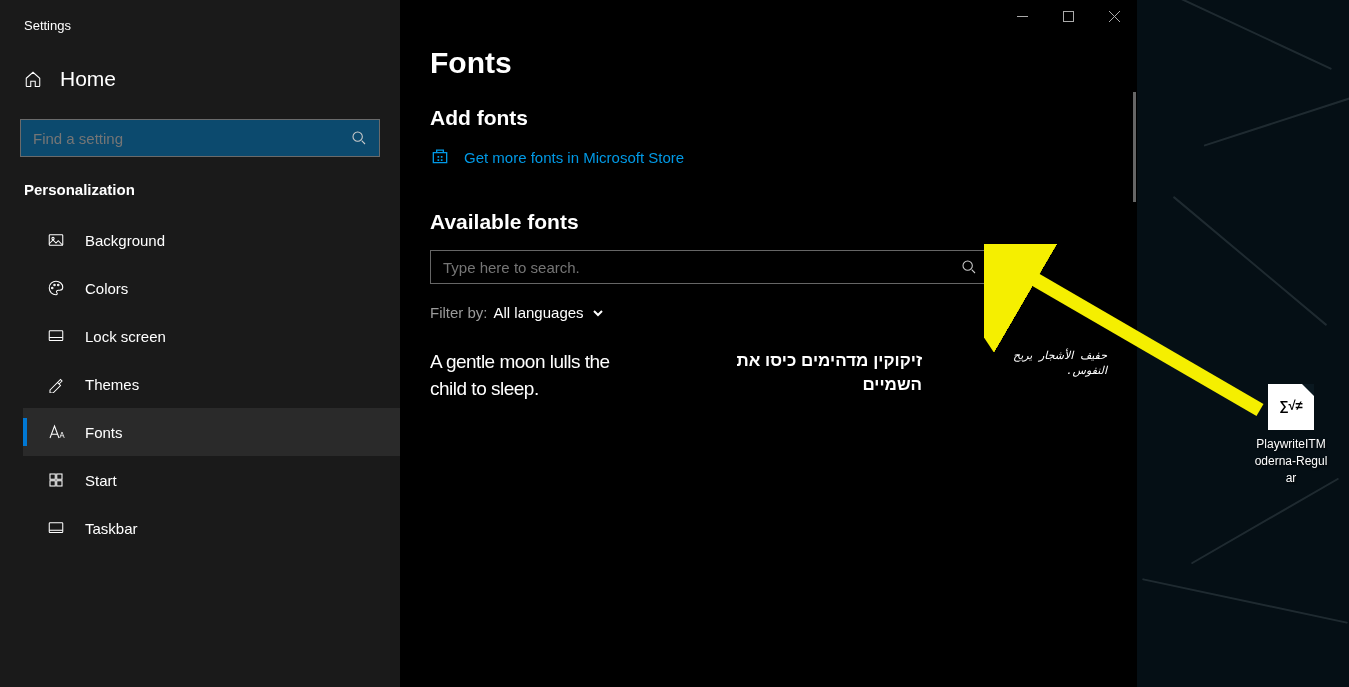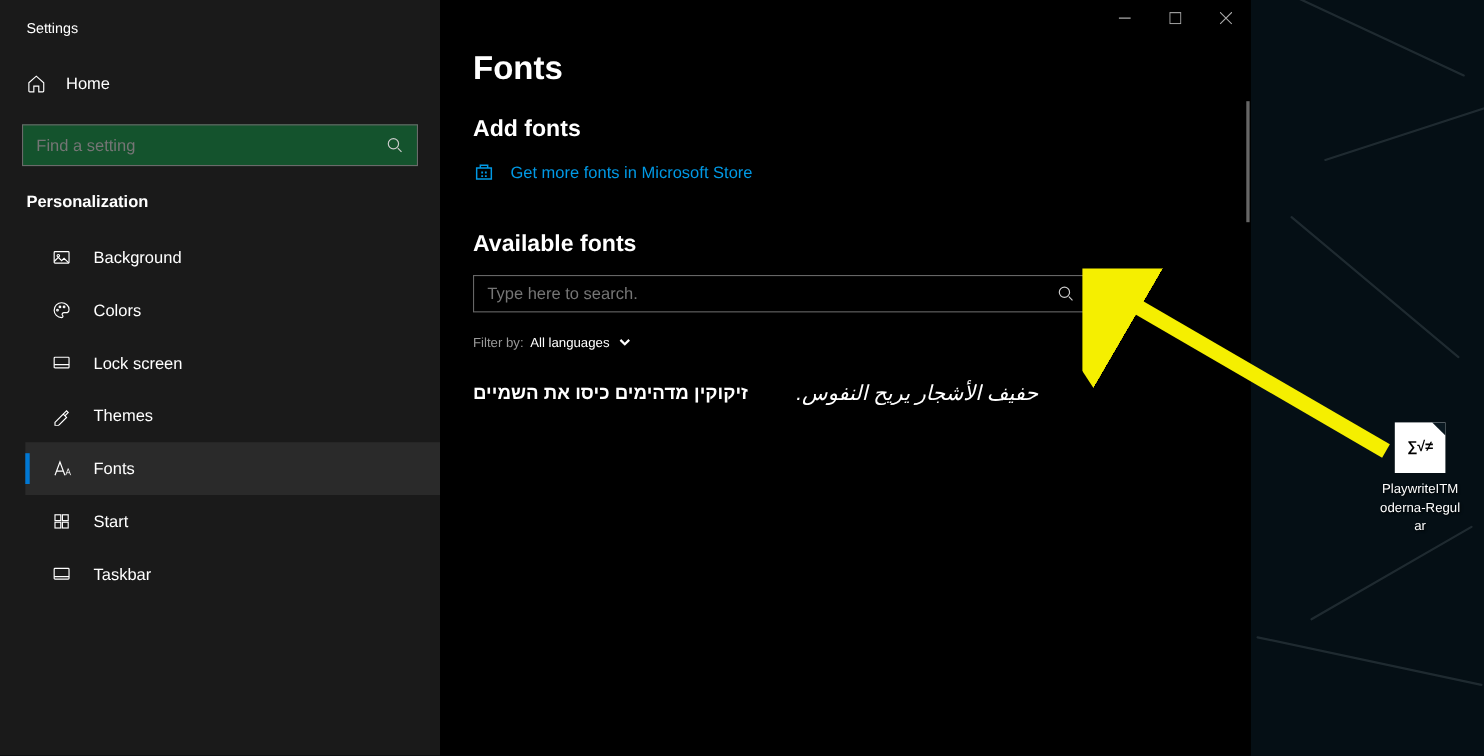--- a/index.html
+++ b/index.html
@@ -7,22 +7,22 @@
 
 .desktop-bg { position:absolute; inset:0; background:#050f15; }
 .veins { position:absolute; inset:0; }
 .vein { position:absolute; background:rgba(180,200,210,0.15); border-radius:2px; }
 
 .settings-window { position:absolute; left:0; top:0; width:1137px; height:687px; background:#000; display:flex; }
 .sidebar { width:400px; background:#1a1a1a; display:flex; flex-direction:column; padding-top:18px; }
 .app-title { color:#fff; font-size:13px; font-weight:400; padding:0 24px 20px; }
 .home-row { display:flex; align-items:center; gap:18px; padding:14px 24px; color:#fff; cursor:pointer; }
 .home-row svg { width:18px; height:18px; fill:none; stroke:#fff; stroke-width:1.4; }
-.home-label { font-size:15px; }
-.search-box { margin:14px 20px 24px; height:28px; border:1px solid #6a6a6a; background:#14532d; display:flex; align-items:center; padding:18px 12px; }
+.home-label { font-size:21px; }
+.search-box { margin:14px 20px 24px; height:28px; border:1px solid #6a6a6a; background:#0c4a6e; display:flex; align-items:center; padding:18px 12px; }
 .search-box input { flex:1; background:transparent; border:none; outline:none; color:#ccc; font-size:15px; }
 .search-box svg { width:16px; height:16px; fill:none; stroke:#ccc; stroke-width:1.6; }
 .section-header { color:#fff; font-size:15px; font-weight:600; padding:0 24px 18px; }
 .nav-list { display:flex; flex-direction:column;margin-left:23px; }
 .nav-item { display:flex; align-items:center; gap:20px; padding:15px 24px; color:#fff; cursor:pointer; position:relative; font-size:15px; }
 .nav-item svg { width:18px; height:18px; fill:none; stroke:#fff; stroke-width:1.4; flex-shrink:0; }
 .nav-item.active::before { content:""; position:absolute; left:0; top:10px; bottom:10px; width:4px; background:#0078d4; }
 .nav-item.active { background:#2a2a2a; }
 
 .main-panel { flex:1; background:#000; position:relative; display:flex; flex-direction:column; }
@@ -35,29 +35,29 @@
 .drop-zone { border:1px dashed #666; padding:26px 20px 30px; display:flex; gap:18px; width:595px; margin-bottom:22px; }
 .drop-zone svg { width:36px; height:36px; stroke:#fff; fill:none; stroke-width:2; flex-shrink:0; margin-top:2px; }
 .dz-title { color:#fff; font-size:15px; margin-bottom:4px; }
 .dz-desc { color:#9a9a9a; font-size:15px; line-height:1.5; }
 .store-row { display:flex; align-items:flex-end; gap:14px; margin-bottom:44px; }
 .store-row svg { width:20px; height:20px; stroke:#0099e5; fill:none; stroke-width:1.6; }
 .store-link { color:#0099e5; font-size:15px; cursor:pointer; }
 .font-search { width:560px; height:34px; border:1px solid #666; background:#000; display:flex; align-items:center; padding:0 12px; margin-bottom:20px; }
 .font-search input { flex:1; background:transparent; border:none; outline:none; color:#aaa; font-size:15px; }
 .font-search svg { width:16px; height:16px; stroke:#ccc; fill:none; stroke-width:1.6; }
-.filter-row { display:flex; align-items:flex-start; gap:6px; margin-bottom:28px; font-size:12px;margin-top:20px; }
+.filter-row { display:flex; align-items:flex-start; gap:6px; margin-bottom:28px; font-size:15px;margin-top:20px; }
 .filter-label { color:#9a9a9a; }
 .filter-val { color:#fff; display:flex; align-items:center; gap:8px; cursor:pointer; }
 .filter-val svg { width:12px; height:12px; stroke:#fff; fill:none; stroke-width:2; }
 .font-previews { display:flex; gap:44px; }
 .preview { color:#fff; font-size:19px; line-height:1.4; }
 .preview.p1 { font-family:"Segoe UI",sans-serif; font-weight:300; width:200px; letter-spacing:-0.5px; }
 .preview.p2 { direction:rtl; font-weight:700; font-size:17px; }
-.preview.p3 { direction:rtl; font-style:italic; font-family:Liberation Sans, sans-serif; font-size:19px; }
+.preview.p3 { direction:rtl; font-style:italic; font-family:Liberation Mono, monospace; font-size:11px; }
 
 .scrollbar-ind { position:absolute; right:1px; top:60px; width:3px; height:110px; background:#666; }
 
 .desktop-icon { position:absolute; left:1254px; top:384px; width:74px; text-align:center; cursor:pointer; }
 .file-thumb { width:46px; height:46px; background:#fff; margin:0 auto 6px; position:relative; }
 .file-thumb::after { content:""; position:absolute; right:0; top:0; width:0; height:0; border-left:12px solid transparent; border-top:12px solid #0a1820; }
 .file-glyph { position:absolute; left:0; right:0; top:14px; color:#000; font-size:13px; font-weight:600; }
 .file-name { color:#fff; font-size:12px; line-height:1.4; text-shadow:1px 1px 2px rgba(0,0,0,0.9); word-break:break-all; }
 
 .arrow-annot { position:absolute; left:984px; top:244px; pointer-events:none; }
@@ -198,20 +198,21 @@
         <span class="filter-label">Filter by:</span>
         <span class="filter-val">
           <span>All languages</span>
           <svg viewBox="0 0 12 12">
               <path d="M2 4l4 4 4-4"></path>
             </svg>
         </span>
       </div>
 
       <div class="font-previews">
+        <div class="preview p1">A gentle moon lulls the child to sleep.</div>
         <div class="preview p2">זיקוקין מדהימים כיסו את השמיים</div>
         <div class="preview p3">حفيف الأشجار يريح النفوس.</div>
       </div>
     </div>
   </div>
 </div>
 
 <div class="desktop-icon">
   <div class="file-thumb">
     <div class="file-glyph">∑√≠</div>

